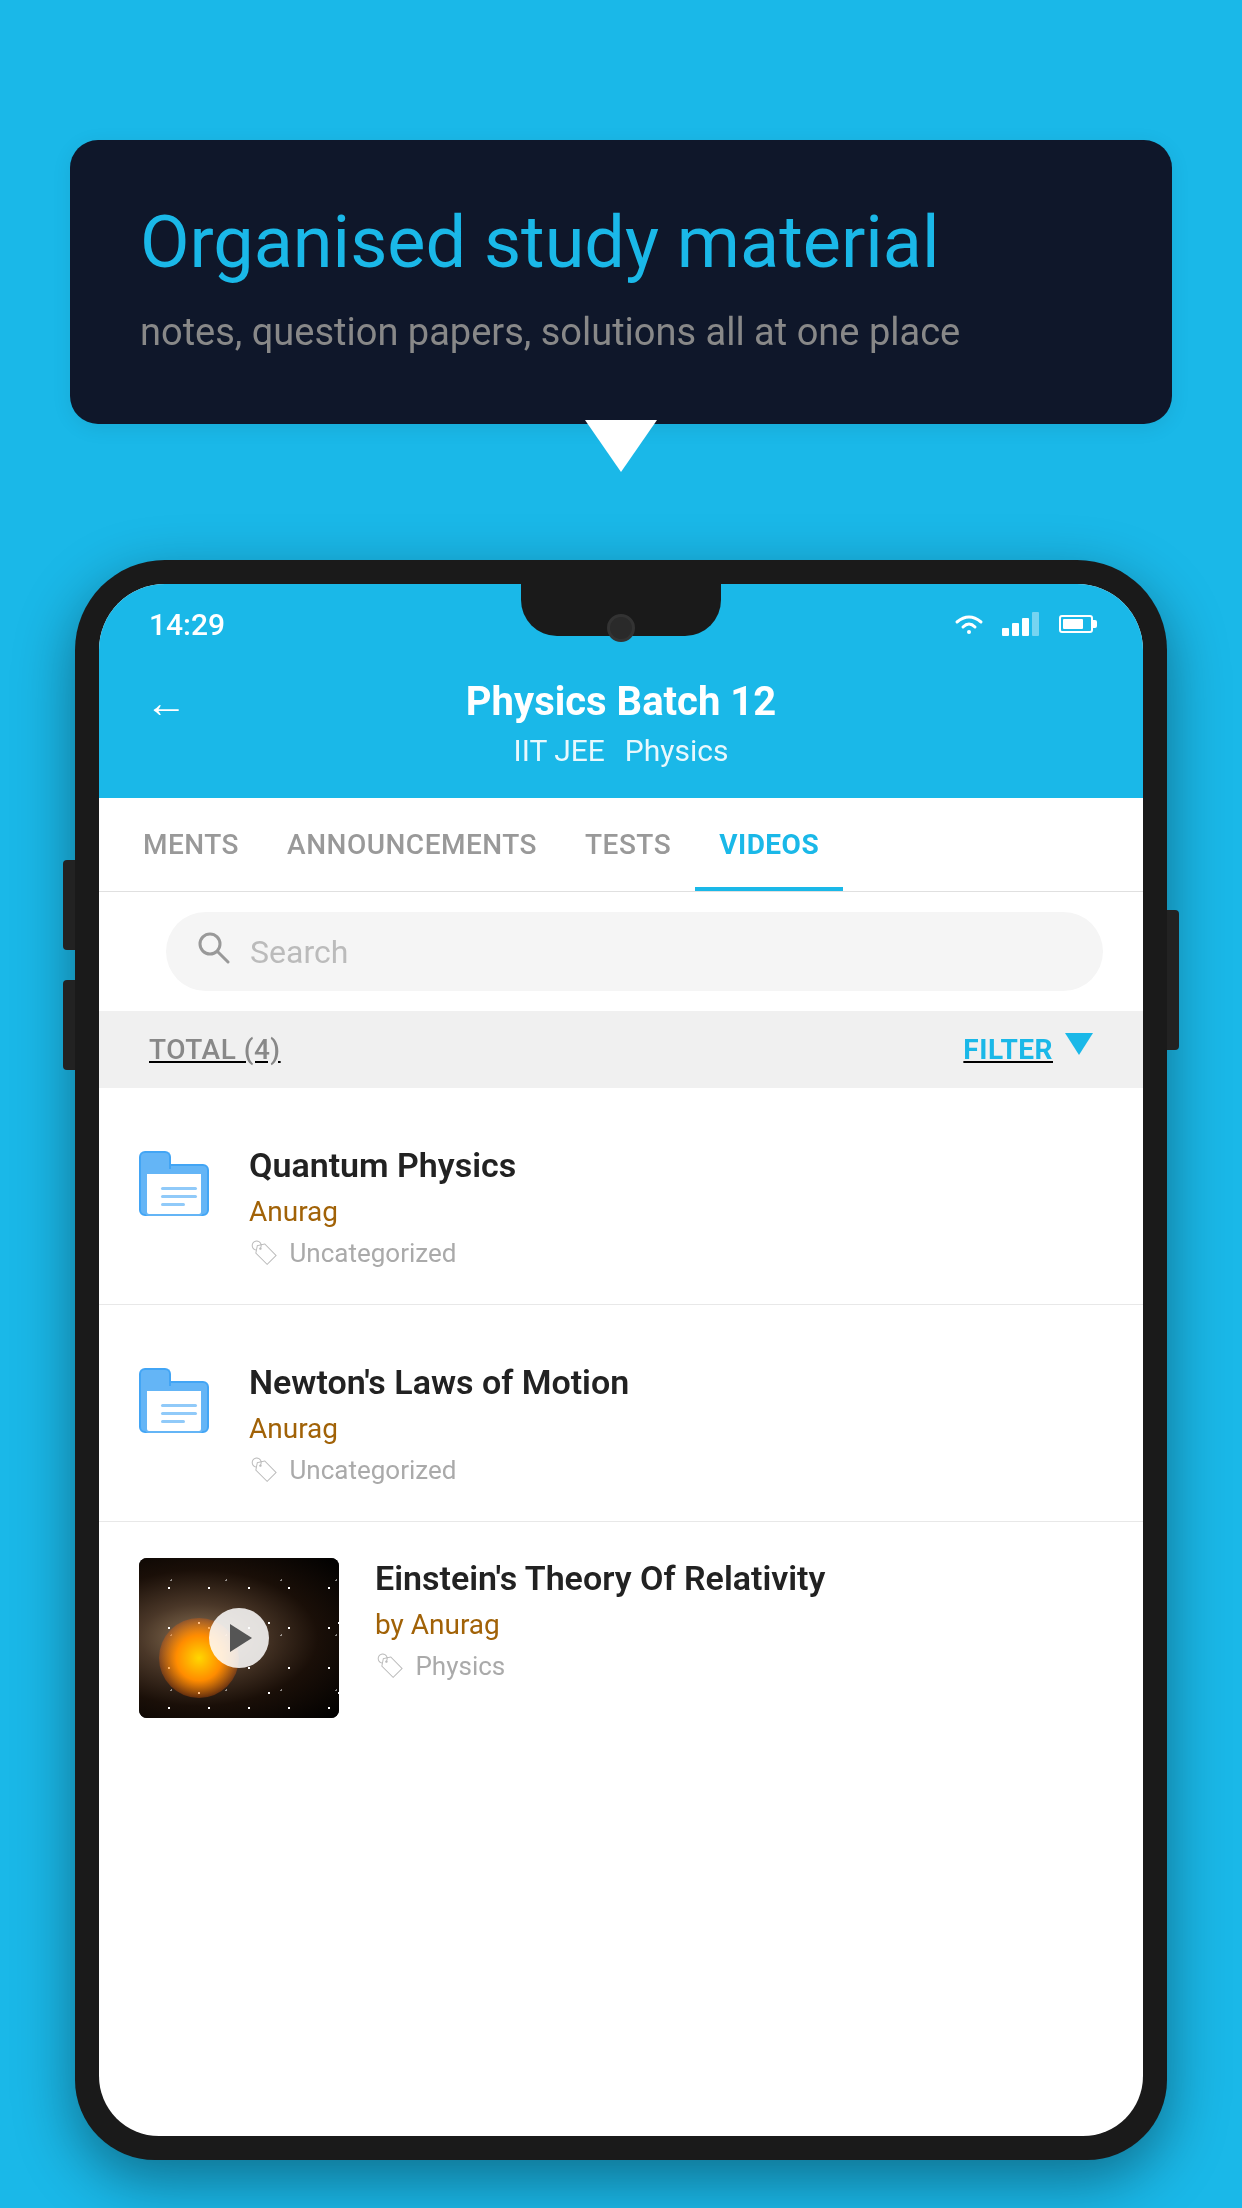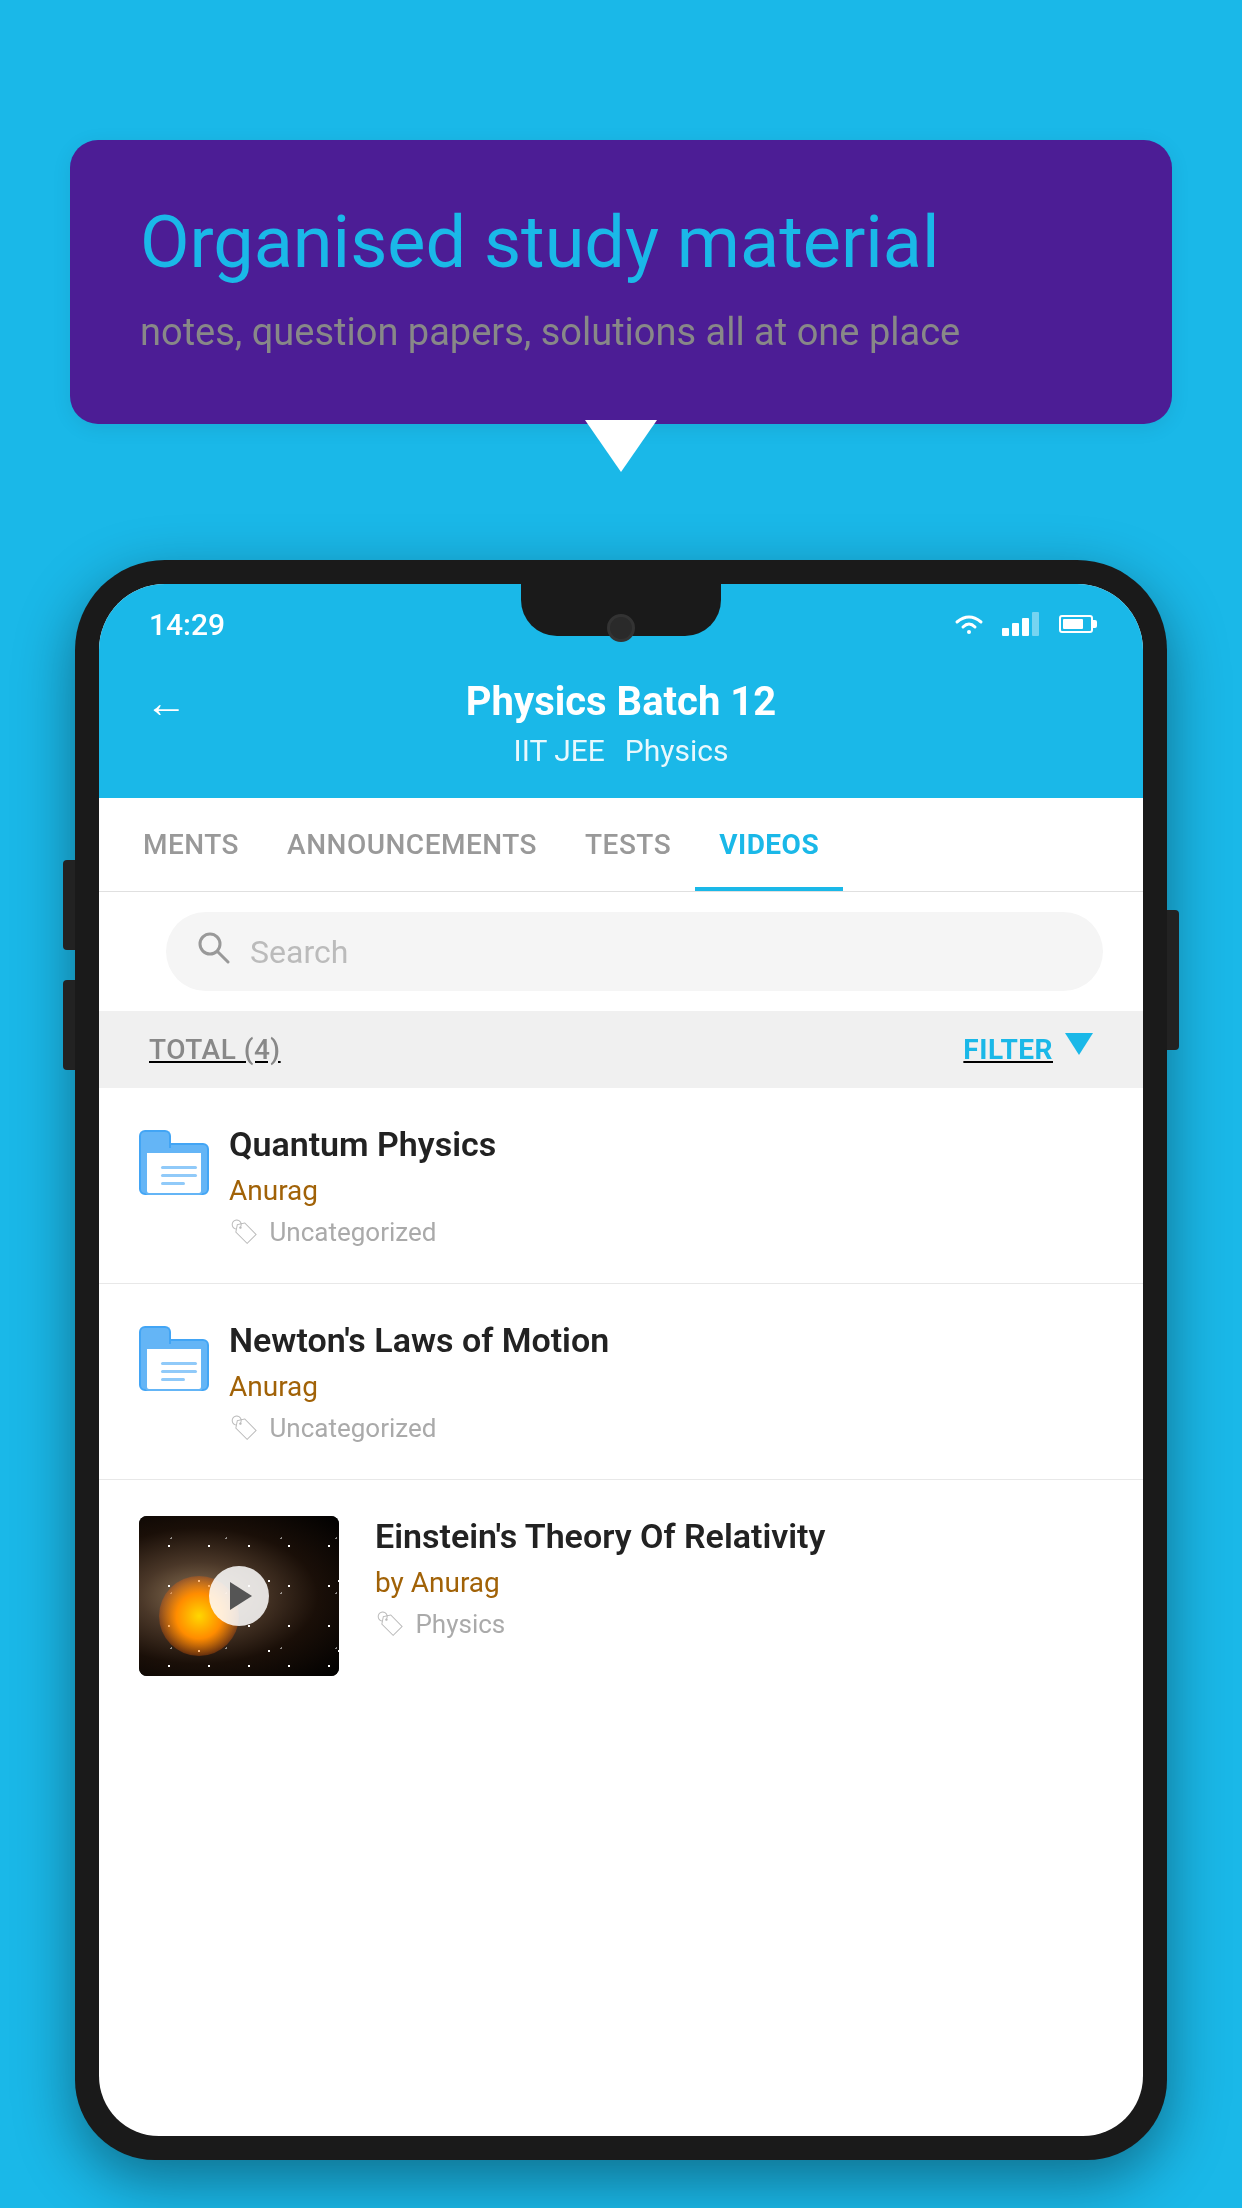--- a/index.html
+++ b/index.html
@@ -15,21 +15,21 @@
 
     
     .speech-bubble-container {
       position: absolute;
       top: 140px;
       left: 70px;
       right: 70px;
     }
 
     .speech-bubble {
-      background: #4c1d95;
+      background: #0f172a;
       border-radius: 28px;
       padding: 60px 70px 70px 70px;
       position: relative;
       box-shadow: 0 4px 20px rgba(0,0,0,0.08);
     }
 
     .speech-bubble::after {
       content: '';
       position: absolute;
       bottom: -48px;
@@ -343,22 +343,23 @@
     .video-list {
       background: white;
       overflow-y: auto;
     }
 
     .video-item {
       display: flex;
       align-items: flex-start;
       padding: 36px 40px;
       border-bottom: 1px solid #e8e8e8;
-      gap: 20px;
+      gap: 40px;
       cursor: pointer;
+      margin-top: 21px;
     }
 
     .video-icon-wrap {
       flex-shrink: 0;
       margin-top: 6px;
     }
 
     
     .folder-icon {
       width: 70px;

